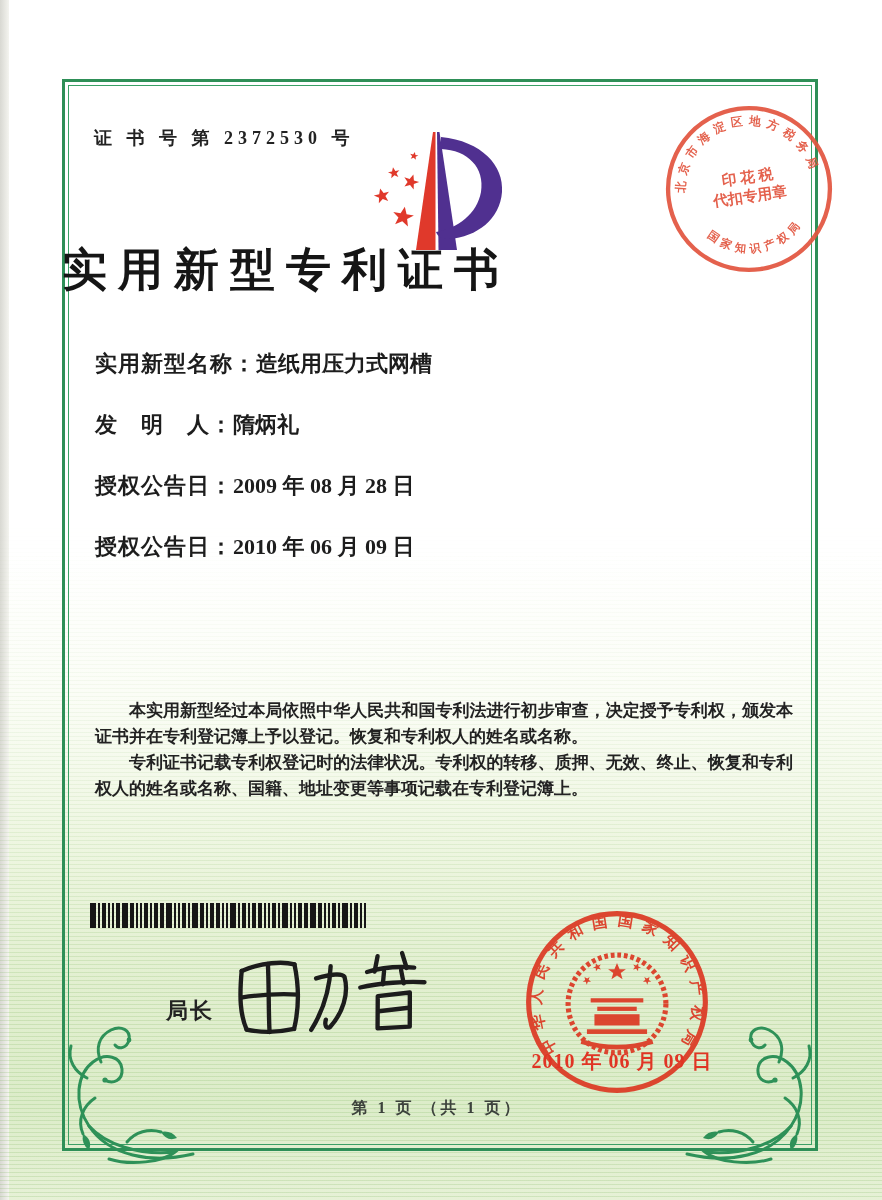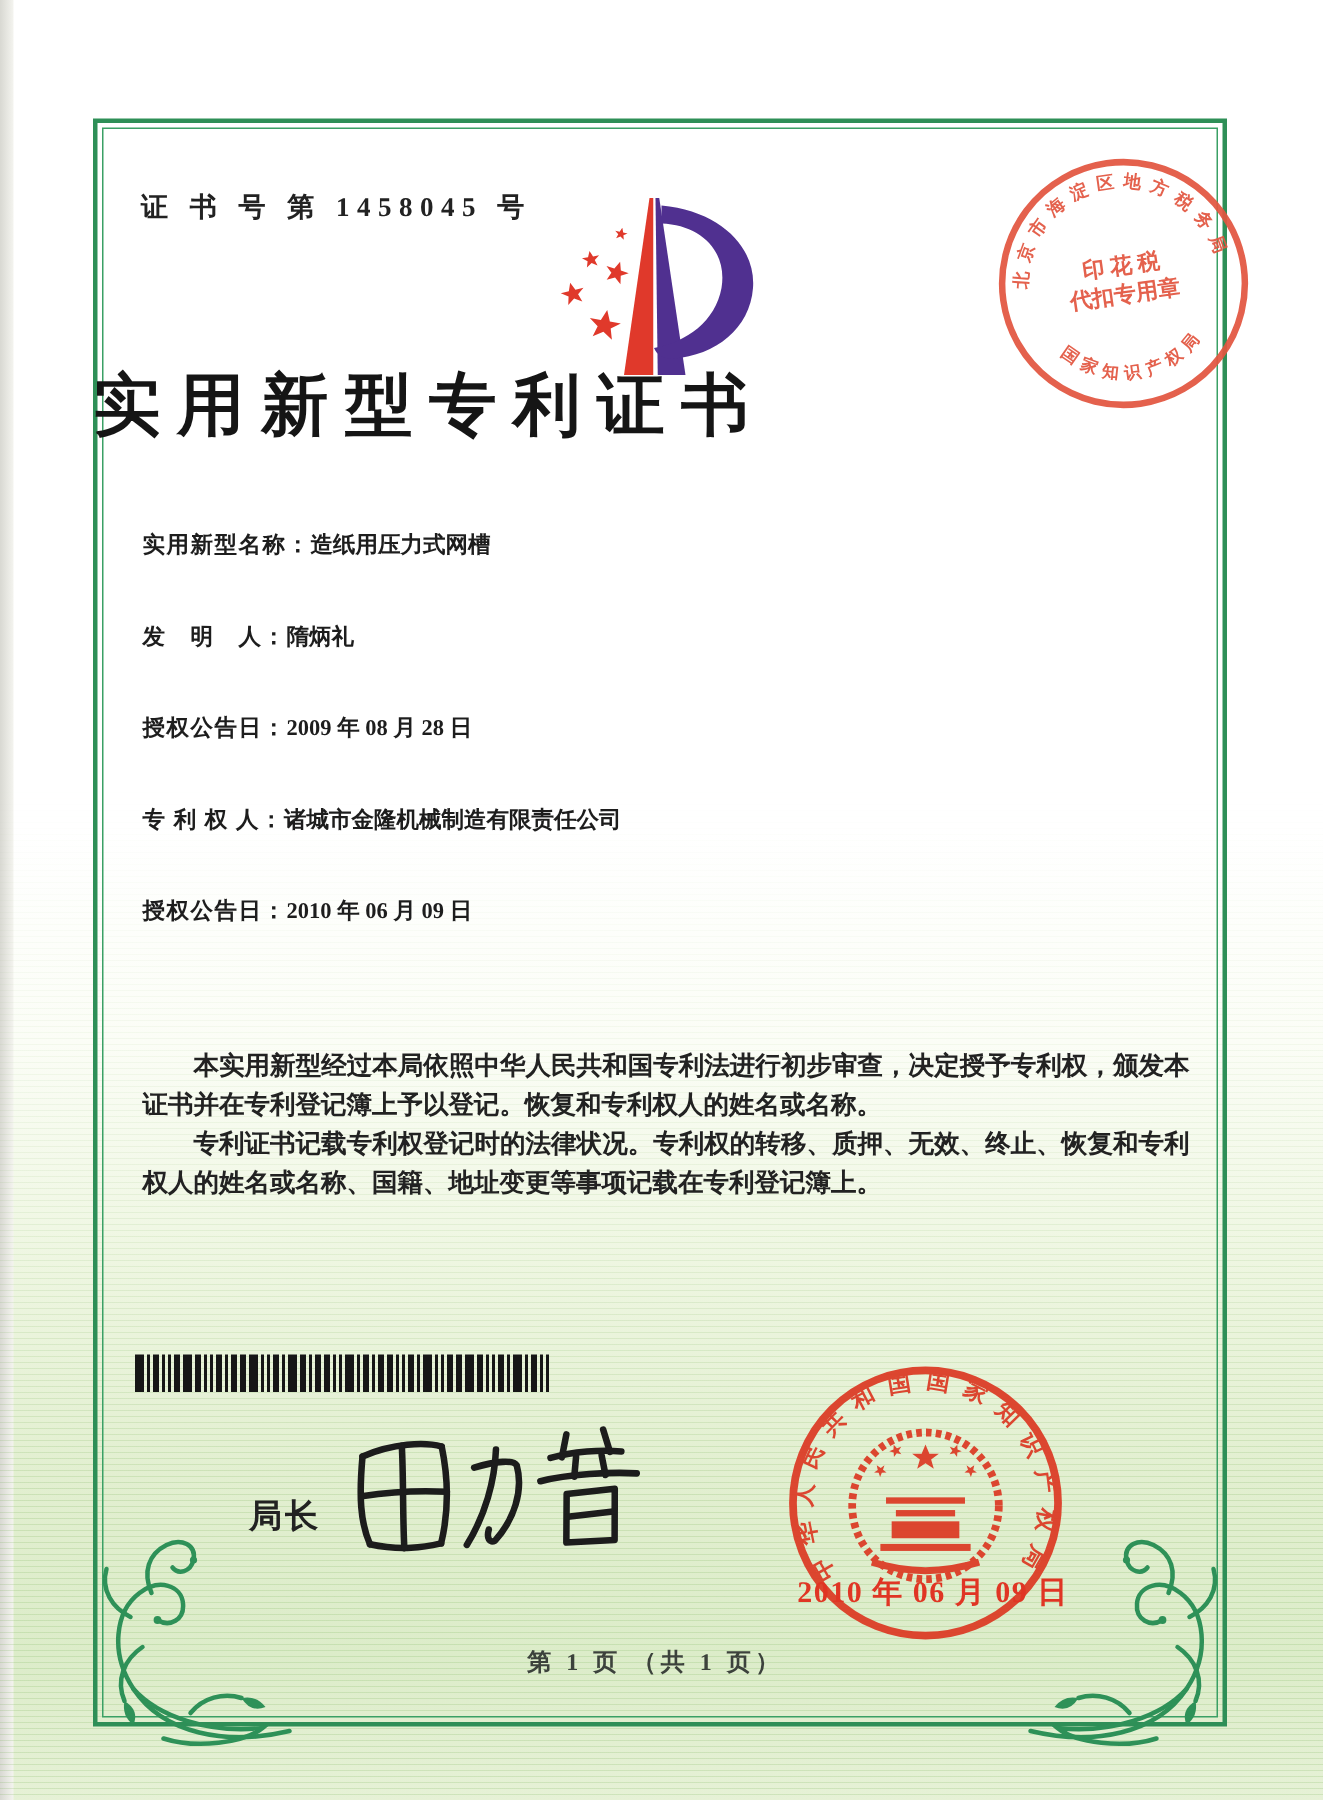--- a/index.html
+++ b/index.html
@@ -19,21 +19,21 @@
   .frame::before{content:"";position:absolute;inset:3px;border:1px solid #3aa065;}
   .flourish{position:absolute;width:170px;height:170px;}
   .flourish.bl{left:-22px;bottom:-24px;}
   .flourish.br{right:-22px;bottom:-24px;transform:scaleX(-1);}
   .cert-number{position:absolute;left:94px;top:126px;font-size:18px;font-weight:bold;
     letter-spacing:5px;color:#222;}
   .logo{position:absolute;left:330px;top:126px;}
   .title{position:absolute;left:62px;top:240px;width:818px;text-align:left;
     font-size:45px;font-weight:bold;color:#151515;letter-spacing:11px;}
   .fields{position:absolute;left:95px;top:350px;display:flex;flex-direction:column;row-gap:33px;}
-  .field{font-size:15px;font-weight:bold;color:#1d1d1d;line-height:28px;white-space:nowrap;}
+  .field{font-size:22px;font-weight:bold;color:#1d1d1d;line-height:28px;white-space:nowrap;}
   .field .lbl{letter-spacing:1px;}
   .paragraphs{position:absolute;left:95px;top:698px;width:698px;}
   .paragraphs p{margin:0;font-size:17px;line-height:26px;color:#222;font-weight:600;
     text-indent:2em;text-align:justify;}
   .barcode{position:absolute;left:90px;top:903px;height:25px;display:flex;align-items:stretch;}
   .barcode .bar{background:#161616;margin-right:2px;}
   .sig-label{position:absolute;left:166px;top:996px;font-size:22px;font-weight:bold;color:#222;letter-spacing:2px;}
   .signature{position:absolute;left:226px;top:944px;transform:rotate(-3deg);}
   .stamp{position:absolute;opacity:.93;}
   .tax-stamp{left:662px;top:102px;transform:rotate(-8deg);}
@@ -80,21 +80,21 @@
       </g>
       <g fill="#2e9158">
         <circle cx="62" cy="78" r="2.6"></circle>
           <circle cx="86" cy="38" r="2.4"></circle>
         <path d="M118,130 q10,-2 16,6 q-10,4 -16,-6z"></path>
         <path d="M40,132 q-2,10 6,16 q4,-10 -6,-16z"></path>
       </g>
     </svg>
   </div>
 
-  <div class="cert-number">证 书 号 第 1458045 号</div>
+  <div class="cert-number">证 书 号 第 2372530 号</div>
 
   <svg class="logo" width="215" height="130" viewBox="0 0 215 130">
     <defs>
       <path id="star" d="M0,-10 L2.9,-3.1 10,-3.1 4.2,1.2 6.2,8.1 0,4 -6.2,8.1 -4.2,1.2 -10,-3.1 -2.9,-3.1 Z"></path>
     </defs>
     <polygon points="103,6 105.5,6 105.5,124 86,124" fill="#e0392b"></polygon>
     <polygon points="107,6 109.5,6 127,124 108.5,124" fill="#503090"></polygon>
     <path d="M111,11 C152,15 174,40 172,66 C170,93 147,111 119,113 C112,113 108,111 106,106 C128,102 147,88 151,66 C155,42 138,24 111,23 Z" fill="#503090"></path>
     <g fill="#e0392b">
       <use href="#star" transform="translate(84,30) scale(0.42) rotate(12)"></use>
@@ -109,23 +109,20 @@
 
   <div class="fields">
     <div class="field">
       <span class="lbl">实用新型名称：</span><span>造纸用压力式网槽</span>
     </div>
     <div class="field">
       <span class="lbl">发　明　人：</span><span>隋炳礼</span>
     </div>
     <div class="field">
       <span class="lbl">授权公告日：</span><span>2009 年 08 月 28 日</span>
-    </div>
-    <div class="field">
-      <span class="lbl">专 利 权 人：</span><span>诸城市金隆机械制造有限责任公司</span>
     </div>
     <div class="field">
       <span class="lbl">授权公告日：</span><span>2010 年 06 月 09 日</span>
     </div>
   </div>
 
   <div class="paragraphs">
     <p>本实用新型经过本局依照中华人民共和国专利法进行初步审查，决定授予专利权，颁发本证书并在专利登记簿上予以登记。恢复和专利权人的姓名或名称。</p>
     <p>专利证书记载专利权登记时的法律状况。专利权的转移、质押、无效、终止、恢复和专利权人的姓名或名称、国籍、地址变更等事项记载在专利登记簿上。</p>
   </div>

